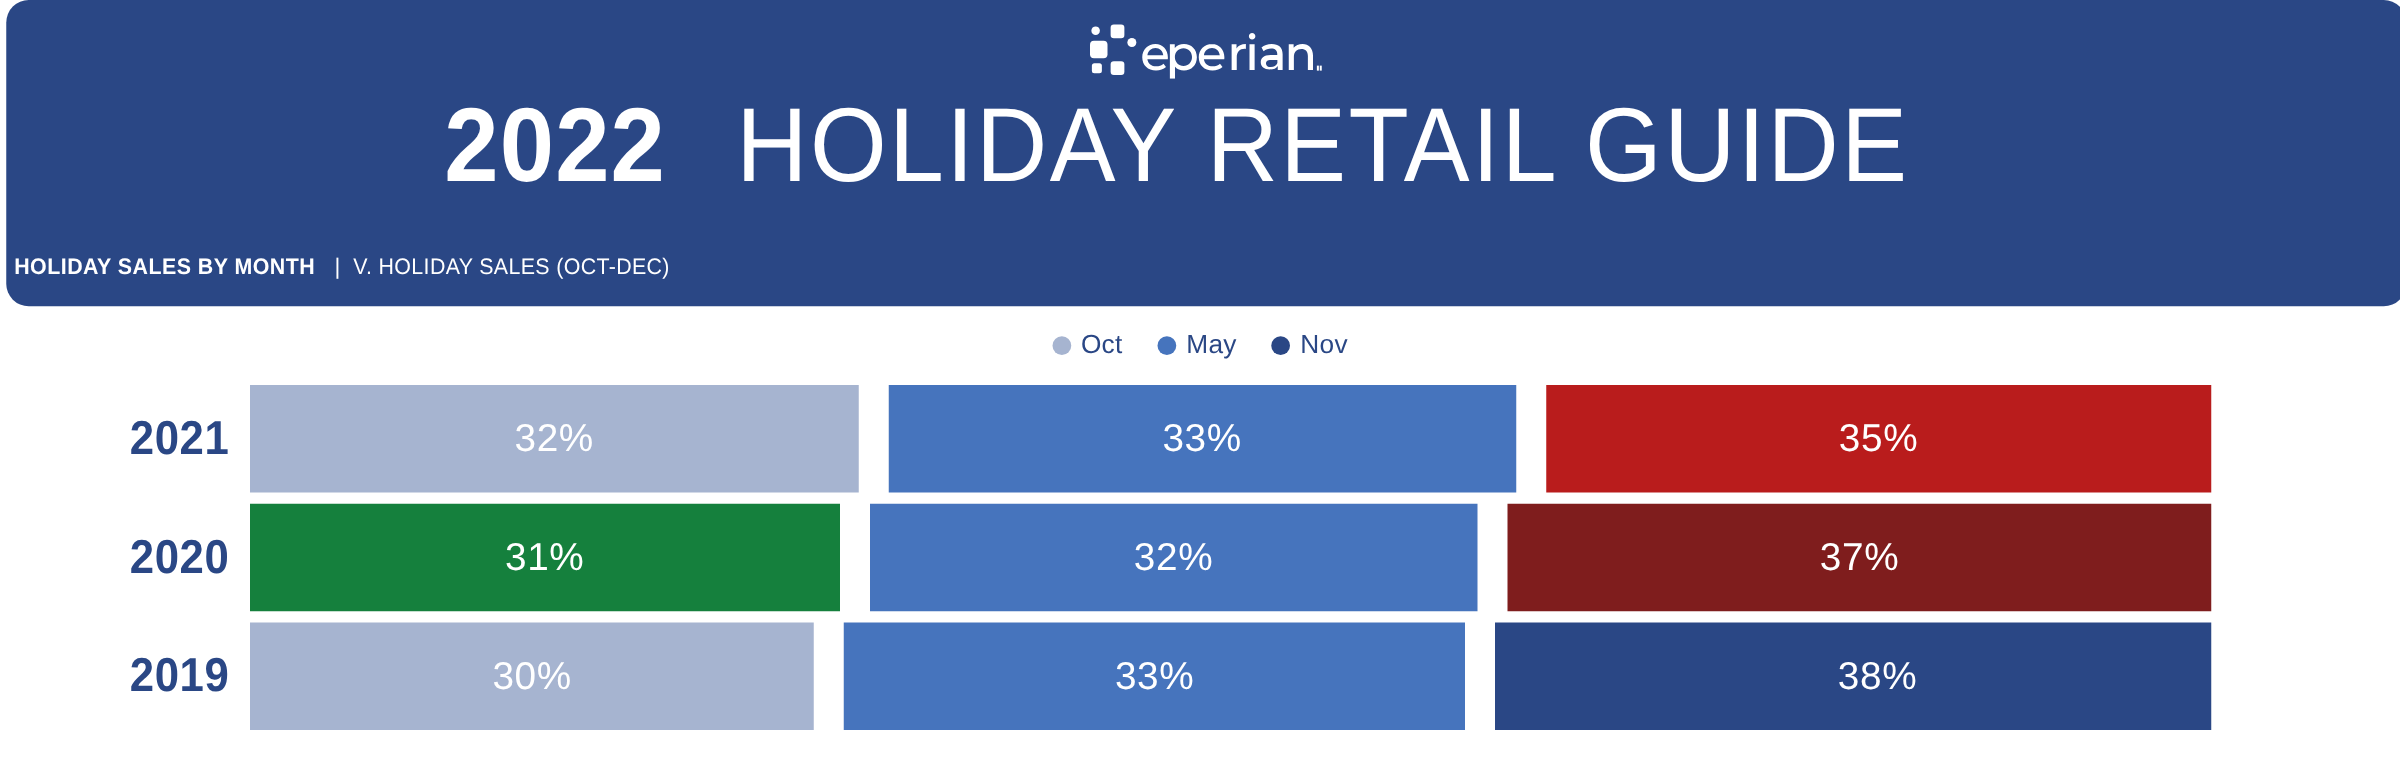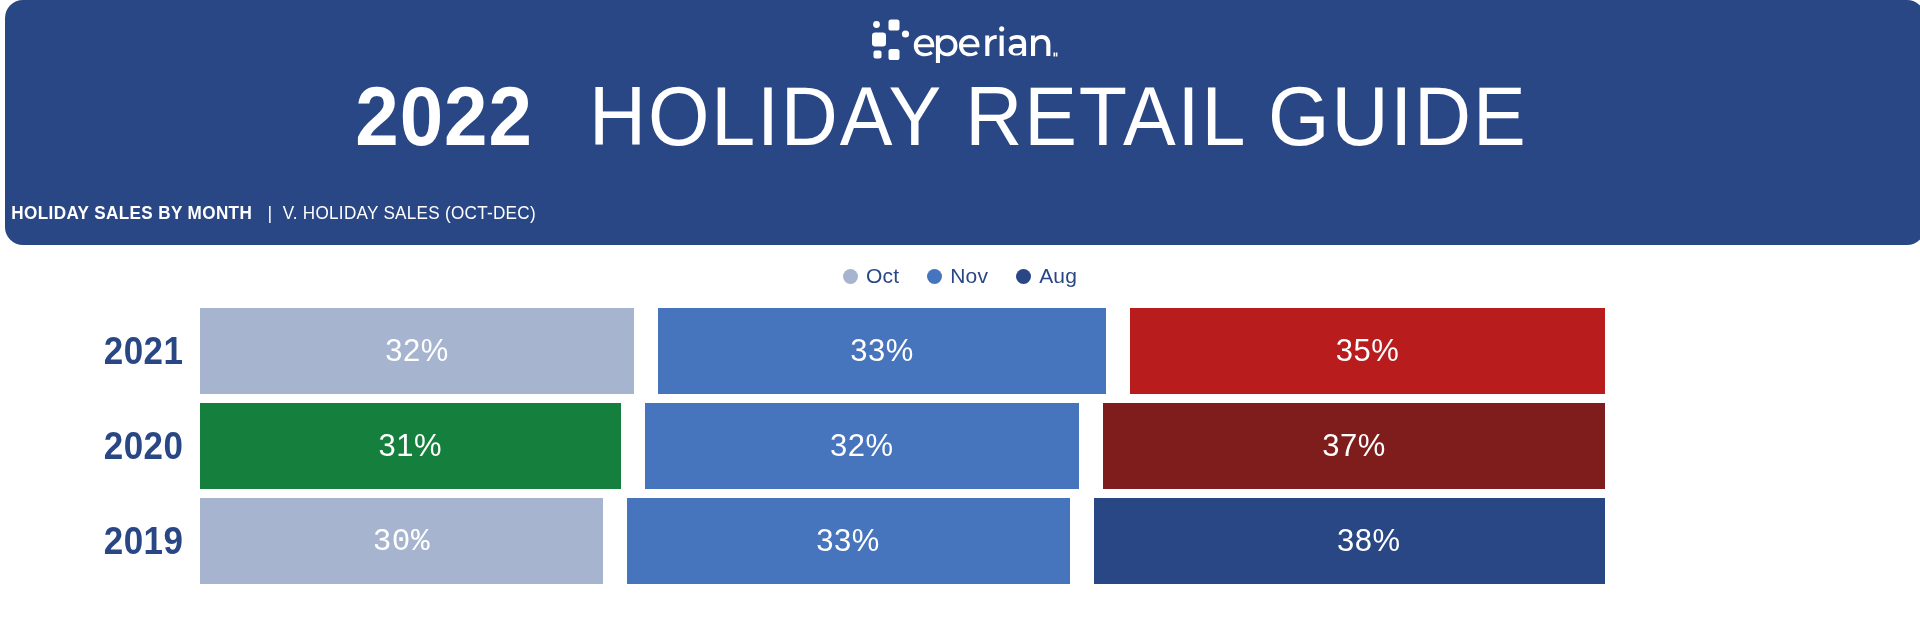--- a/index.html
+++ b/index.html
@@ -173,21 +173,21 @@
     font-size: 38px;
     font-weight: 700;
     color: #2a4785;
     letter-spacing: 0.5px;
     transform: scaleX(0.92);
     transform-origin: right center;
   }
 
   .bar-track {
     position: relative;
-    width: 1405px;
+    width: 1569px;
     height: 86px;
     display: flex;
     gap: 24px;
   }
 
   .seg {
     height: 86px;
     display: flex;
     align-items: center;
     justify-content: center;
@@ -247,25 +247,25 @@
 
   </div>
 
   <div class="legend" id="legend-root">
       <div class="legend-item">
         <span class="legend-dot" style="background: rgb(166, 180, 208);"></span>
         <span class="legend-label">Oct</span>
       </div>
       <div class="legend-item">
         <span class="legend-dot" style="background: rgb(70, 116, 189);"></span>
-        <span class="legend-label">Nov</span>
+        <span class="legend-label">May</span>
       </div>
       <div class="legend-item">
         <span class="legend-dot" style="background: rgb(42, 71, 133);"></span>
-        <span class="legend-label">Aug</span>
+        <span class="legend-label">Nov</span>
       </div>
     </div>
 
   <div class="chart" id="chart-root">
       <div class="bar-row">
         <div class="year-label">2021</div>
         <div class="bar-track">
           <div class="seg" style="background: rgb(166, 180, 208); width: 32%;">
             <span class="seg-label">32%</span>
           </div>
@@ -287,21 +287,21 @@
             <span class="seg-label">32%</span>
           </div>
           <div class="seg" style="background: #7f1d1d; width: 37%;">
             <span class="seg-label">37%</span>
           </div>
         </div>
       </div>
       <div class="bar-row">
         <div class="year-label">2019</div>
         <div class="bar-track">
-          <div class="seg" style="background: rgb(166, 180, 208); width: 29.703%; font-family: Liberation Mono, monospace;">
+          <div class="seg" style="background: rgb(166, 180, 208); width: 29.703%;">
             <span class="seg-label">30%</span>
           </div>
           <div class="seg" style="background: rgb(70, 116, 189); width: 32.6733%;">
             <span class="seg-label">33%</span>
           </div>
           <div class="seg" style="background: rgb(42, 71, 133); width: 37.6238%; padding-left: 39px;">
             <span class="seg-label">38%</span>
           </div>
         </div>
       </div>

